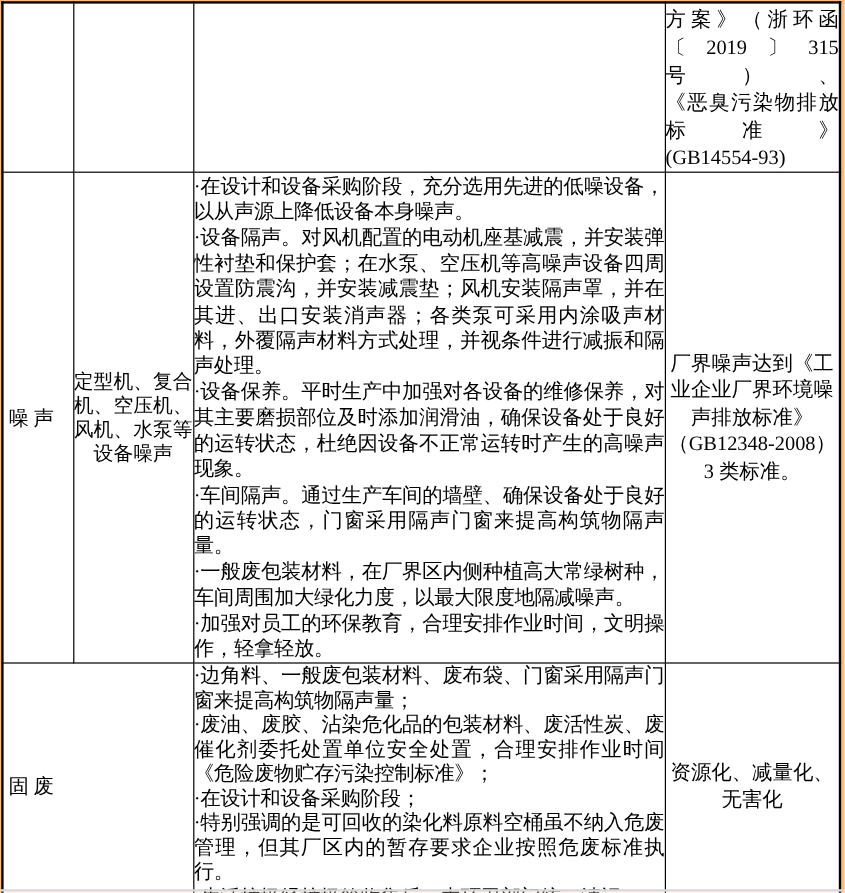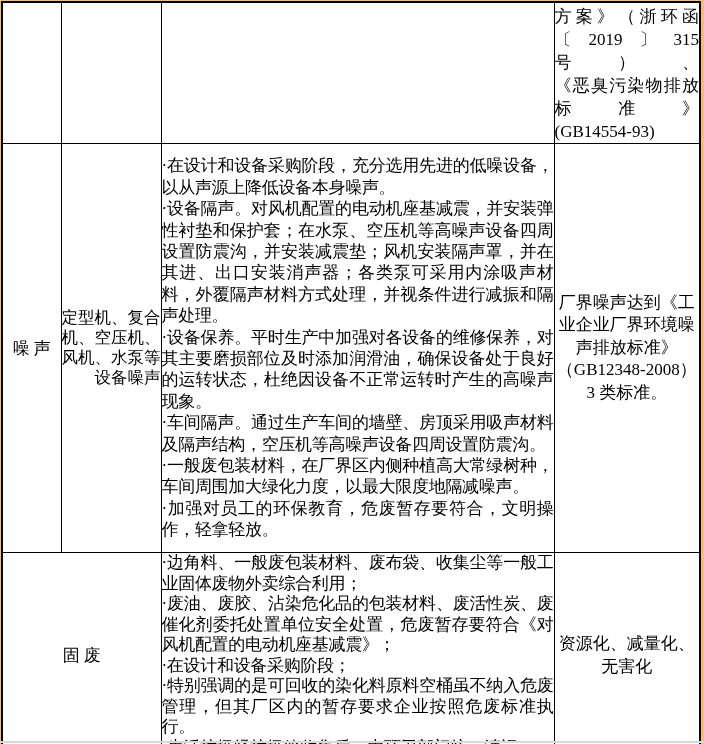--- a/index.html
+++ b/index.html
@@ -39,32 +39,31 @@
     padding: 2px 3px 0 3px;
     font-size: 17px;
     letter-spacing: -0.3px;
     text-align: justify;
     font-family: Liberation Serif, serif;
   }
   tr.row-noise td.cell-measures .para { line-height: 21.4px; }
   tr.row-solid td.cell-measures .para { line-height: 20.5px; }
   
   td.cell-category {
-    text-align: center;
     font-size: 17px;
     letter-spacing: 4px;
     text-indent: 4px;
   }
   
   td.cell-source {
     font-size: 16.5px;
     line-height: 20px;
     padding: 0 1px 0 2px;
     white-space: pre-line;
-    text-align: right;
+    text-align: center;
   }
   
   td.cell-standard {
     font-size: 17px;
     white-space: pre-line;
     padding: 0 3px;
   }
   tr.row-prev td.cell-standard {
     vertical-align: top;
     padding-top: 2px;
@@ -111,35 +110,35 @@
     <tr class="row-noise" style="height:409px">
       <td class="cell-category">噪声</td>
       <td class="cell-source">定型机、复合
 机、空压机、
 风机、水泵等
 设备噪声</td>
       <td class="cell-measures">
             <div class="para">·在设计和设备采购阶段，充分选用先进的低噪设备，以从声源上降低设备本身噪声。</div>
             <div class="para">·设备隔声。对风机配置的电动机座基减震，并安装弹性衬垫和保护套；在水泵、空压机等高噪声设备四周设置防震沟，并安装减震垫；风机安装隔声罩，并在其进、出口安装消声器；各类泵可采用内涂吸声材料，外覆隔声材料方式处理，并视条件进行减振和隔声处理。</div>
             <div class="para">·设备保养。平时生产中加强对各设备的维修保养，对其主要磨损部位及时添加润滑油，确保设备处于良好的运转状态，杜绝因设备不正常运转时产生的高噪声现象。</div>
-            <div class="para">·车间隔声。通过生产车间的墙壁、房顶采用吸声材料及隔声结构，空压机等高噪声设备四周设置防震沟。</div>
+            <div class="para">·车间隔声。通过生产车间的墙壁、确保设备处于良好的运转状态，门窗采用隔声门窗来提高构筑物隔声量。</div>
             <div class="para">·一般废包装材料，在厂界区内侧种植高大常绿树种，车间周围加大绿化力度，以最大限度地隔减噪声。</div>
-            <div class="para">·加强对员工的环保教育，危废暂存要符合，文明操作，轻拿轻放。</div>
+            <div class="para">·加强对员工的环保教育，合理安排作业时间，文明操作，轻拿轻放。</div>
           </td>
       <td class="cell-standard">厂界噪声达到《工
 业企业厂界环境噪
 声排放标准》
 （GB12348-2008）
 3 类标准。</td>
     </tr>
     <tr class="row-solid" style="height:206px">
       <td class="cell-category" colspan="2">固废</td>
       <td class="cell-measures">
-            <div class="para">·边角料、一般废包装材料、废布袋、收集尘等一般工业固体废物外卖综合利用；</div>
-            <div class="para">·废油、废胶、沾染危化品的包装材料、废活性炭、废催化剂委托处置单位安全处置，危废暂存要符合《对风机配置的电动机座基减震》；</div>
+            <div class="para">·边角料、一般废包装材料、废布袋、门窗采用隔声门窗来提高构筑物隔声量；</div>
+            <div class="para">·废油、废胶、沾染危化品的包装材料、废活性炭、废催化剂委托处置单位安全处置，合理安排作业时间《危险废物贮存污染控制标准》；</div>
             <div class="para">·在设计和设备采购阶段；</div>
             <div class="para">·特别强调的是可回收的染化料原料空桶虽不纳入危废管理，但其厂区内的暂存要求企业按照危废标准执行。</div>
             <div class="para">·生活垃圾经垃圾箱收集后，由环卫部门统一清运。</div>
           </td>
       <td class="cell-standard">资源化、减量化、
 无害化</td>
     </tr>
   </tbody>
     </table>
   <div class="page-edge-bottom"></div>

